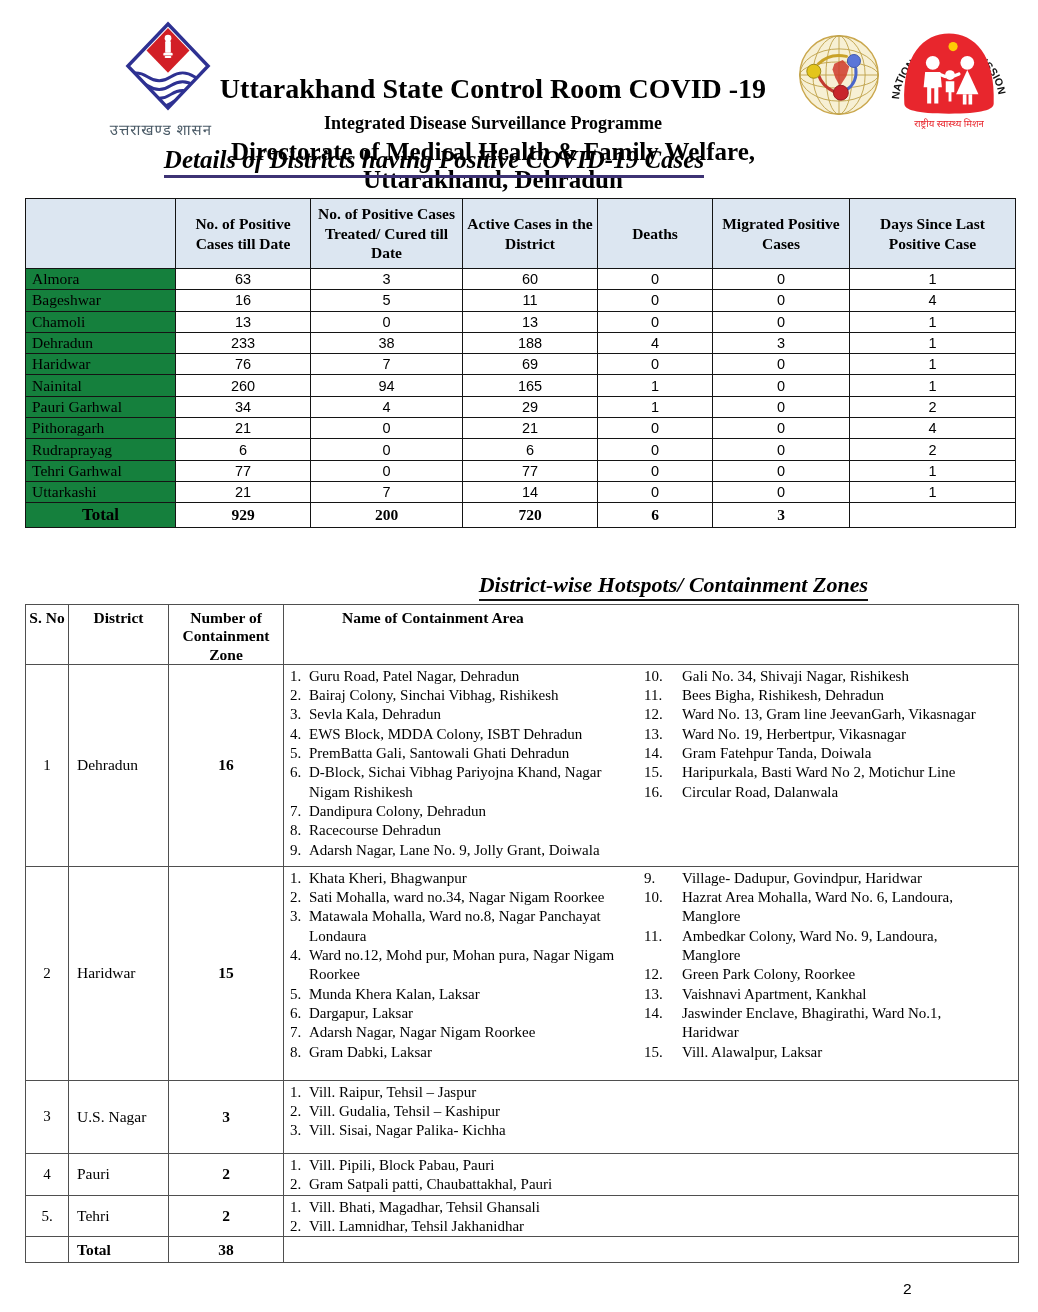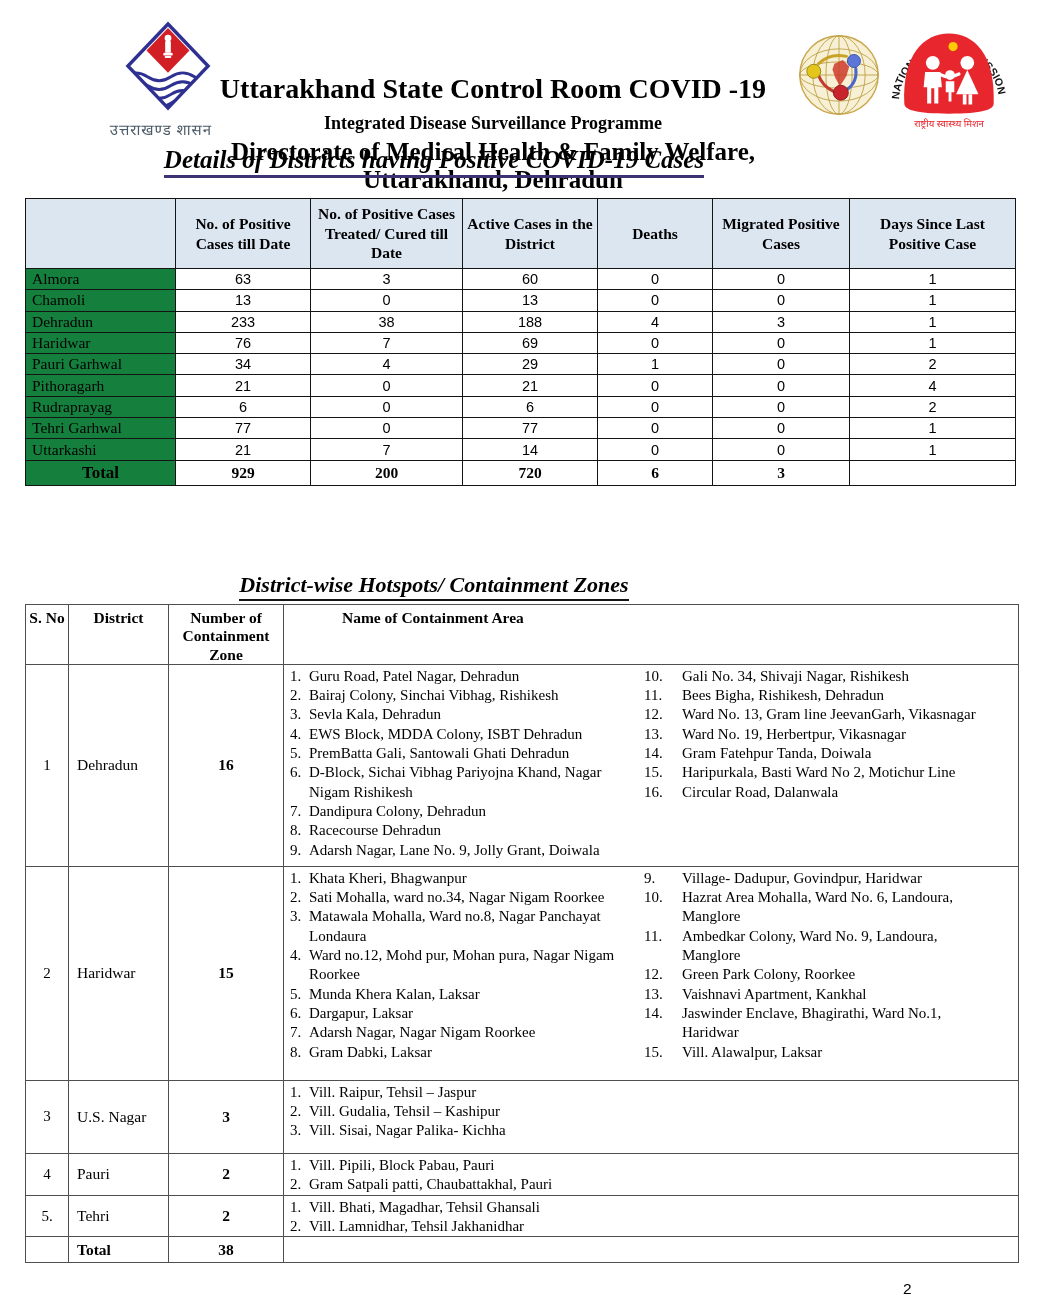--- a/index.html
+++ b/index.html
@@ -15,21 +15,21 @@
   .doc-title { font-size:28px; font-weight:bold; line-height:1.1; }
   .doc-sub1 { font-size:18px; font-weight:bold; margin-top:8px; }
   .doc-sub2 { font-size:25px; font-weight:bold; margin-top:4px; }
   .idsp-wrap { position:absolute; left:797px; top:33px; }
   .nhm-wrap { position:absolute; left:888px; top:8px; }
   
   .sec-heading { position:absolute; left:0; width:868px; text-align:center; font-weight:bold;font-style:italic; }
   .sec-heading span { display:inline-block; padding-bottom:1px; }
   #heading-cases { top:146px; font-size:25px; }
   #heading-cases span { border-bottom:3px solid #3d3274; }
-  #heading-zones { top:572px; font-size:22px; }
+  #heading-zones { top:572px; font-size:22px;text-align:right; }
   #heading-zones span { border-bottom:2.5px solid #141414; }
   
   #cases-table { position:absolute; left:25px; top:198px; width:990px;
     border-collapse:collapse; table-layout:fixed; }
   #cases-table th, #cases-table td { border:1.4px solid #141414; }
   #cases-table thead th { background:#dce6f1; font-weight:bold; font-size:15.5px;
     height:70px; vertical-align:middle; text-align:center; line-height:1.25; padding:0 3px; }
   #cases-table tbody tr { height:21.3px; }
   #cases-table td.dist { background:#15803d; font-size:15.5px; padding-left:6px; }
   #cases-table td.num { font-family:"Liberation Sans", sans-serif; font-size:14.5px; text-align:center; }
@@ -173,20 +173,29 @@
         <tr>
           <td class="dist">Almora</td>
           <td class="num">63</td>
           <td class="num">3</td>
           <td class="num">60</td>
           <td class="num">0</td>
           <td class="num">0</td>
           <td class="num">1</td>
         </tr>
         <tr>
+          <td class="dist">Bageshwar</td>
+          <td class="num">16</td>
+          <td class="num">5</td>
+          <td class="num">11</td>
+          <td class="num">0</td>
+          <td class="num">0</td>
+          <td class="num">4</td>
+        </tr>
+        <tr>
           <td class="dist">Chamoli</td>
           <td class="num">13</td>
           <td class="num">0</td>
           <td class="num">13</td>
           <td class="num">0</td>
           <td class="num">0</td>
           <td class="num">1</td>
         </tr>
         <tr>
           <td class="dist">Dehradun</td>
@@ -196,20 +205,29 @@
           <td class="num">4</td>
           <td class="num">3</td>
           <td class="num">1</td>
         </tr>
         <tr>
           <td class="dist">Haridwar</td>
           <td class="num">76</td>
           <td class="num">7</td>
           <td class="num">69</td>
           <td class="num">0</td>
+          <td class="num">0</td>
+          <td class="num">1</td>
+        </tr>
+        <tr>
+          <td class="dist">Nainital</td>
+          <td class="num">260</td>
+          <td class="num">94</td>
+          <td class="num">165</td>
+          <td class="num">1</td>
           <td class="num">0</td>
           <td class="num">1</td>
         </tr>
         <tr>
           <td class="dist">Pauri Garhwal</td>
           <td class="num">34</td>
           <td class="num">4</td>
           <td class="num">29</td>
           <td class="num">1</td>
           <td class="num">0</td>

